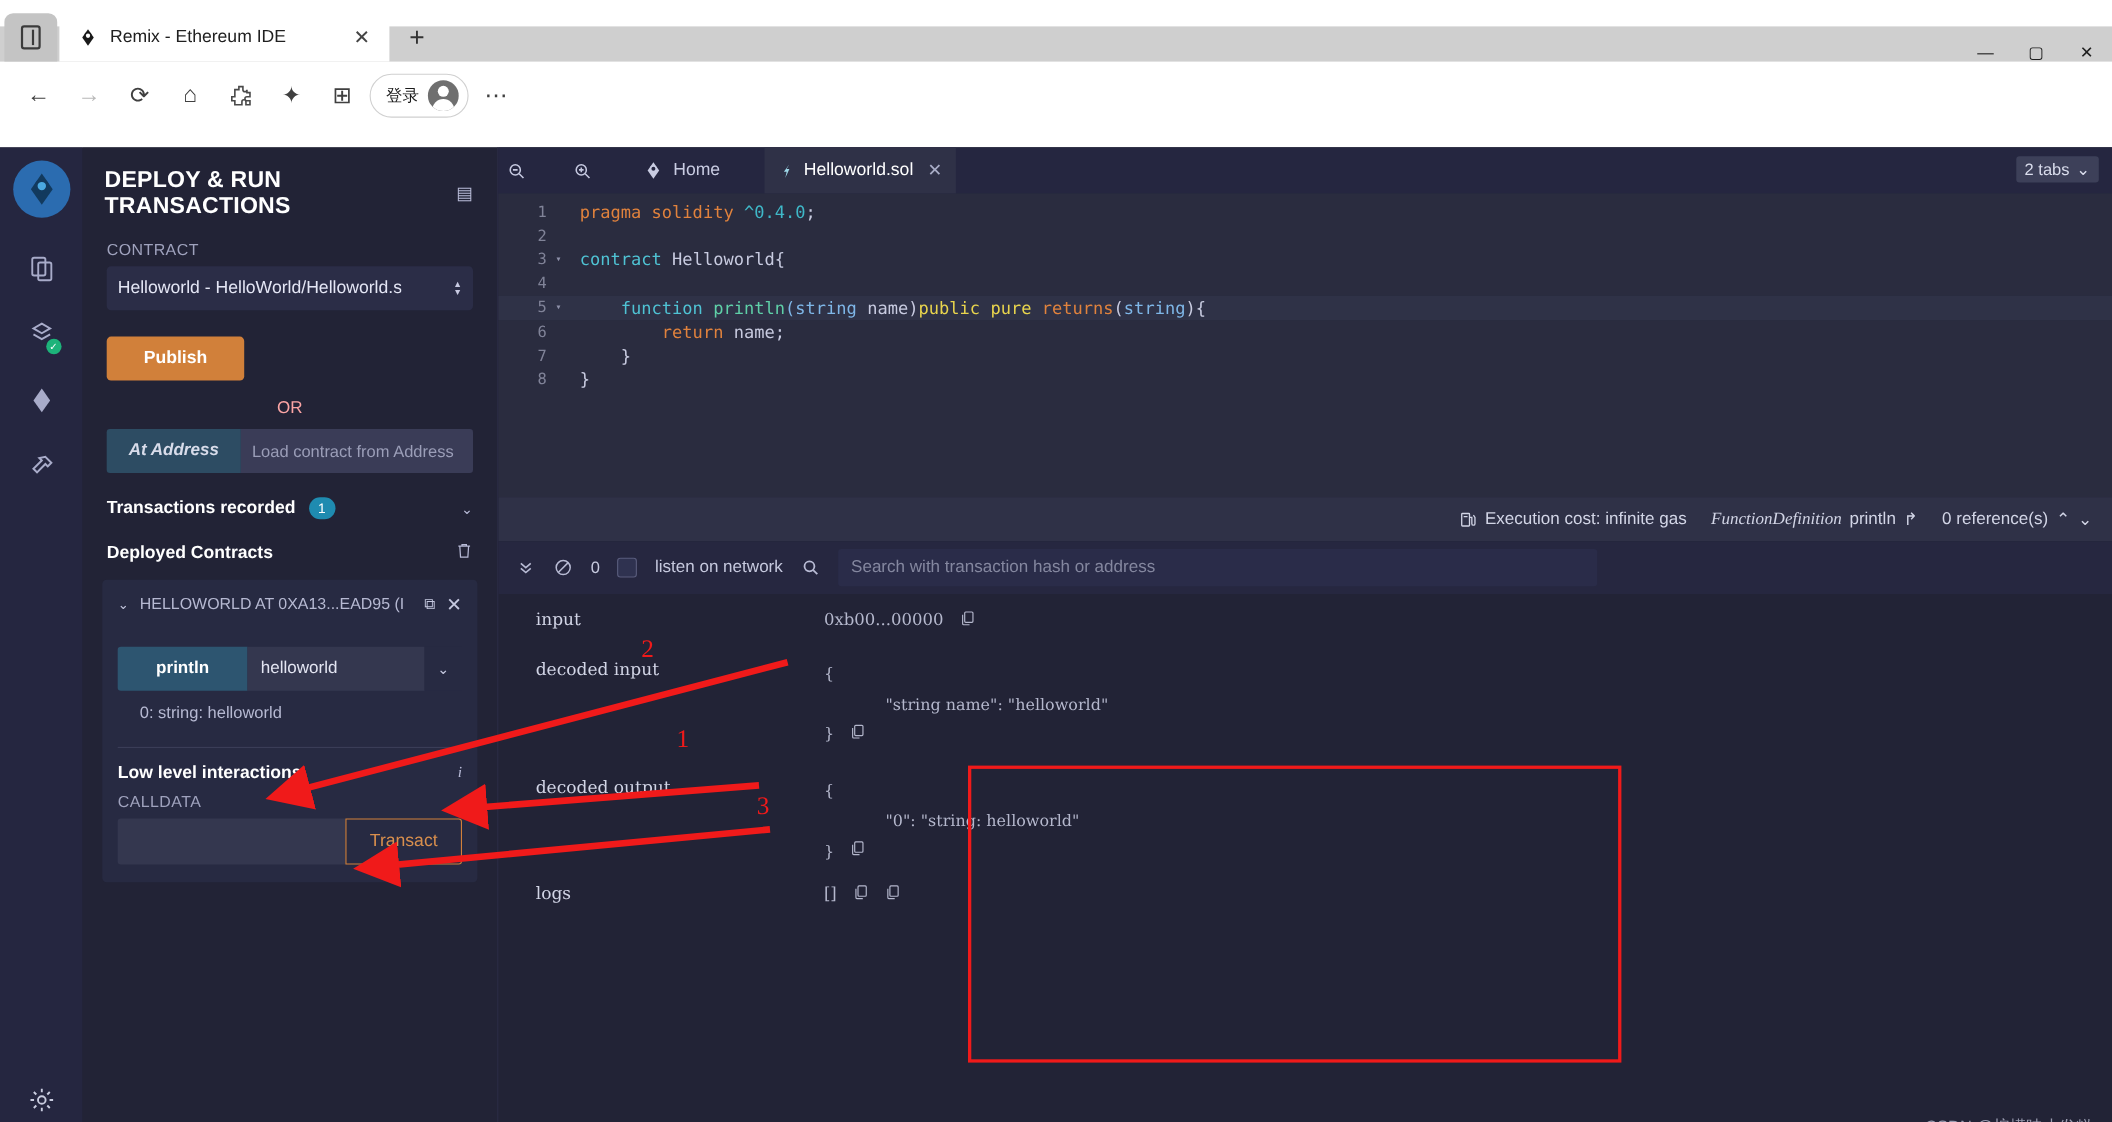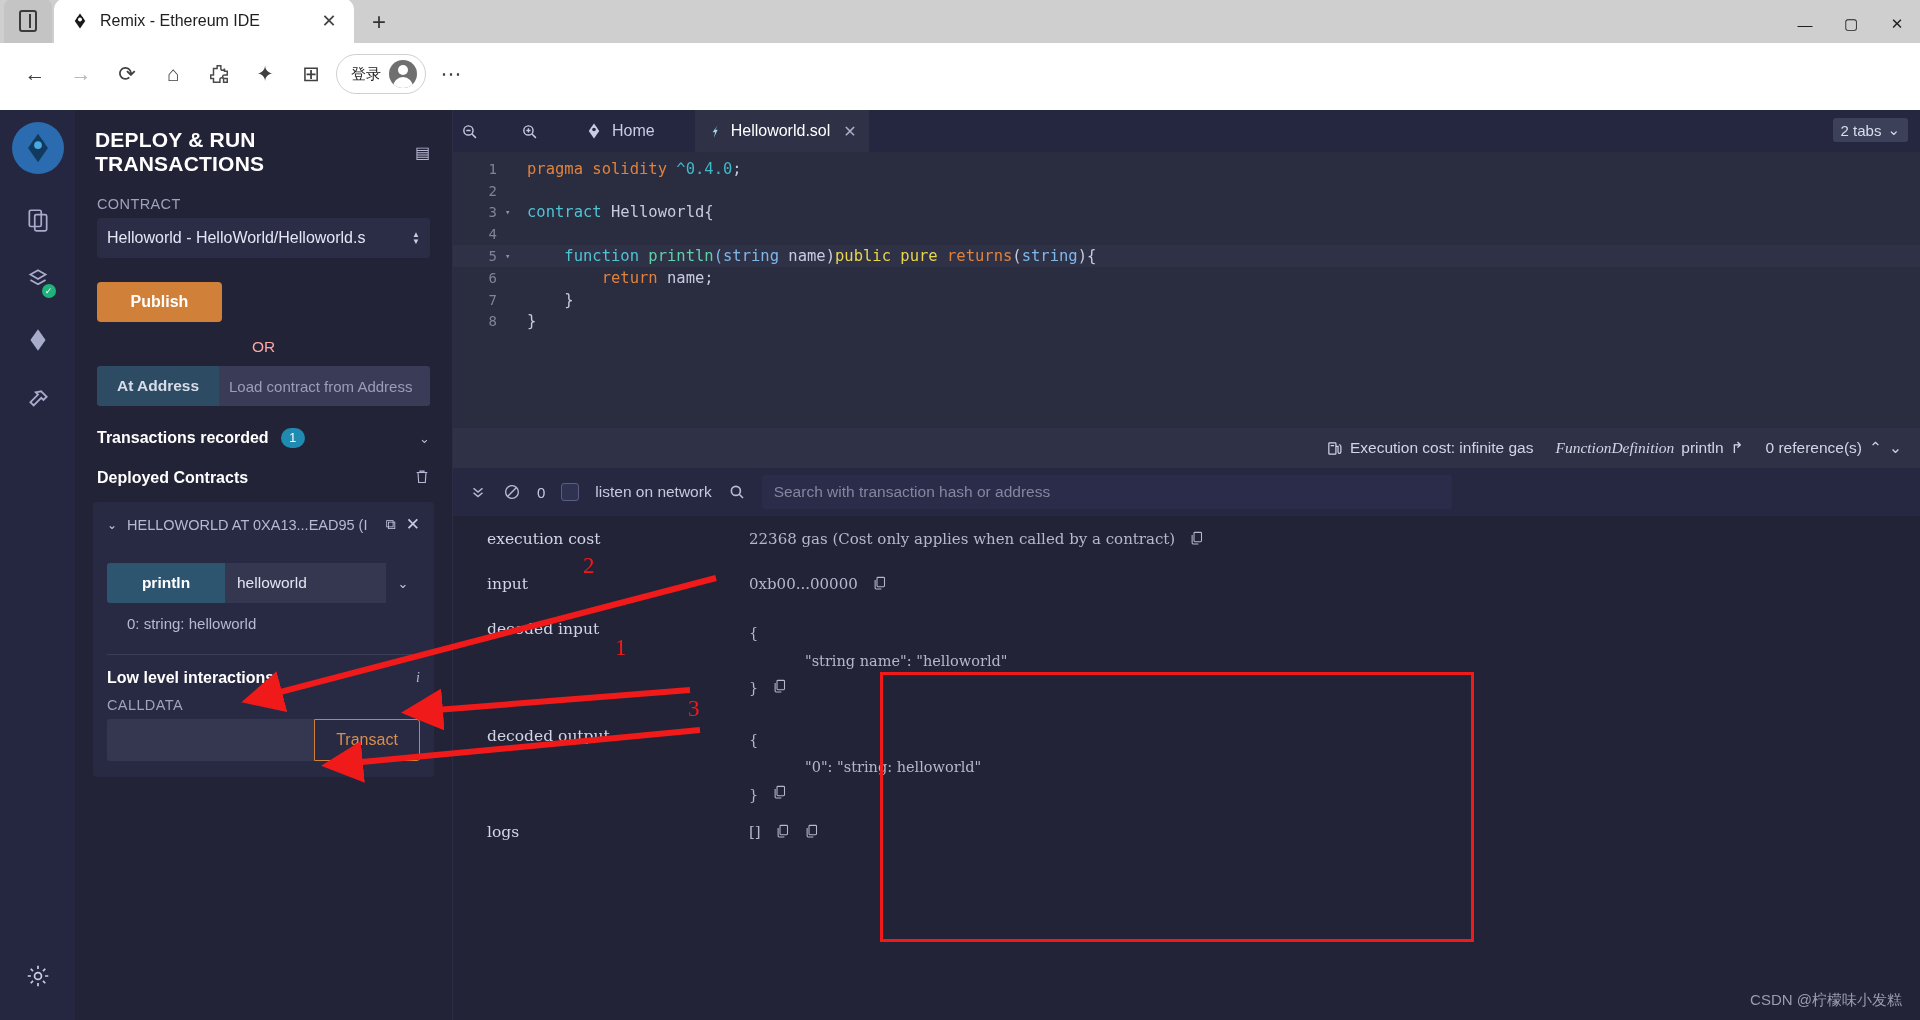--- a/index.html
+++ b/index.html
@@ -6,22 +6,22 @@
   html, body {
     width: 1920px; height: 1020px;
     overflow: hidden;
     font-family: "Liberation Sans", sans-serif;
     background: #ffffff;
   }
 
   
   .browser { width: 1920px; height: 1020px; position: relative; background:#ffffff; }
   .tabstrip {
-    height: 43px; background: #cfcfcf; display: flex; align-items: flex-end;
-    padding-left: 4px; position: relative;
+    height: 32px; background: #cfcfcf; display: flex; align-items: flex-end;
+    padding-left: 4px; position: relative; margin-top: 24px;
   }
   .tabs-left-btn {
     width: 48px; height: 44px; display:flex; align-items:center; justify-content:center;
     background:#c4c4c4; border-radius:8px 8px 0 0;
   }
   .panel-glyph {
     width:18px; height:22px; border:2px solid #3b3b3b; border-radius:3px; position:relative;
   }
   .panel-glyph:after{
     content:""; position:absolute; left:3px; top:2px; width:5px; bottom:2px;
@@ -136,21 +136,21 @@
     border-radius:4px; font-size:16px; font-weight:700; display:flex; align-items:center;
     justify-content:center;
   }
   .ipfs-row { display:flex; align-items:center; gap:12px; padding:18px 22px 0 24px; }
   .chkbox { width:20px; height:20px; border:1px solid #4c4e6d; border-radius:3px; background:#2b2d47; }
   .ipfs-text { font-size:15.5px; color:#cfd2e6; }
   .or-row { text-align:center; font-size:15.5px; color:#fca5a5; padding:16px 0 10px 0; }
   .ataddr-row { margin:0 22px; display:flex; height:40px; }
   .ataddr-btn {
     width:122px; background:#2d4c63; color:#d8dcea; font-size:15.5px; font-weight:700;
-    display:flex; align-items:center; justify-content:center; border-radius:3px 0 0 3px;
+    display:flex; align-items:center; justify-content:center; border-radius:3px 0 0 3px;font-style:italic;
   }
   .ataddr-input {
     flex:1; background:#3a3c57; color:#9b9eb8; font-size:15px; display:flex; align-items:center;
     padding-left:10px; border-radius:0 3px 3px 0; overflow:hidden; white-space:nowrap;
   }
   .sec-row {
     display:flex; align-items:center; gap:12px; padding:22px 22px 0 22px;
   }
   .sec-title { font-size:16px; font-weight:700; color:#ffffff; }
   .badge-count {
@@ -554,30 +554,20 @@
           <span class="tt-icon">
             <svg width="18" height="18" viewBox="0 0 24 24" fill="none" stroke="#b8bbd4" stroke-width="2.2">
                 <circle cx="10.5" cy="10.5" r="6"></circle>
                 <path d="M15 15l5 5"></path>
               </svg>
           </span>
           <span class="tt-search">Search with transaction hash or address</span>
         </div>
 
         <div class="term-body" id="term-body">
-            <div class="tx-row">
-              <div class="tx-key">execution cost</div>
-              <div class="tx-val">
-                <span>22368 gas (Cost only applies when called by a contract)</span>
-                <span class="copy-ic"><svg width="15" height="16" viewBox="0 0 24 24" fill="none" stroke="#b5b8cd" stroke-width="1.7">
-                    <rect x="8" y="3" width="12" height="15" rx="1.5"></rect>
-                    <path d="M5 7v13a1.5 1.5 0 001.5 1.5H15"></path>
-                  </svg></span>
-              </div>
-            </div>
             <div class="tx-row">
               <div class="tx-key">input</div>
               <div class="tx-val">
                 <span>0xb00...00000</span>
                 <span class="copy-ic"><svg width="15" height="16" viewBox="0 0 24 24" fill="none" stroke="#b5b8cd" stroke-width="1.7">
                     <rect x="8" y="3" width="12" height="15" rx="1.5"></rect>
                     <path d="M5 7v13a1.5 1.5 0 001.5 1.5H15"></path>
                   </svg></span>
               </div>
             </div>

